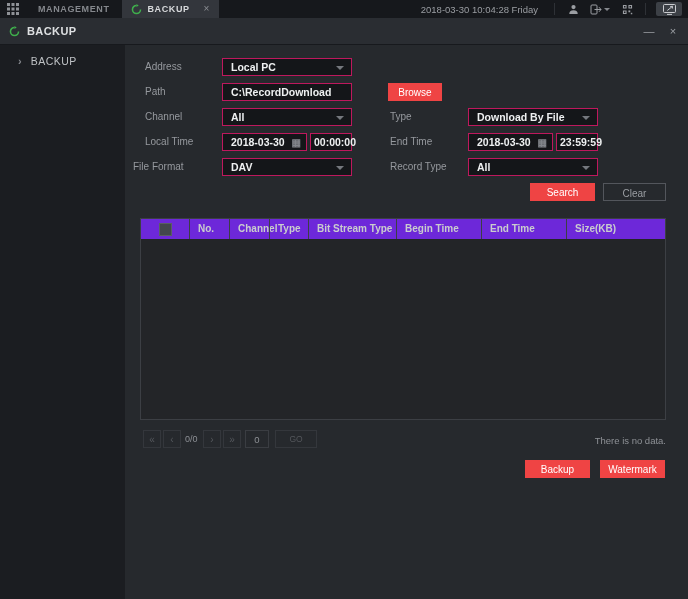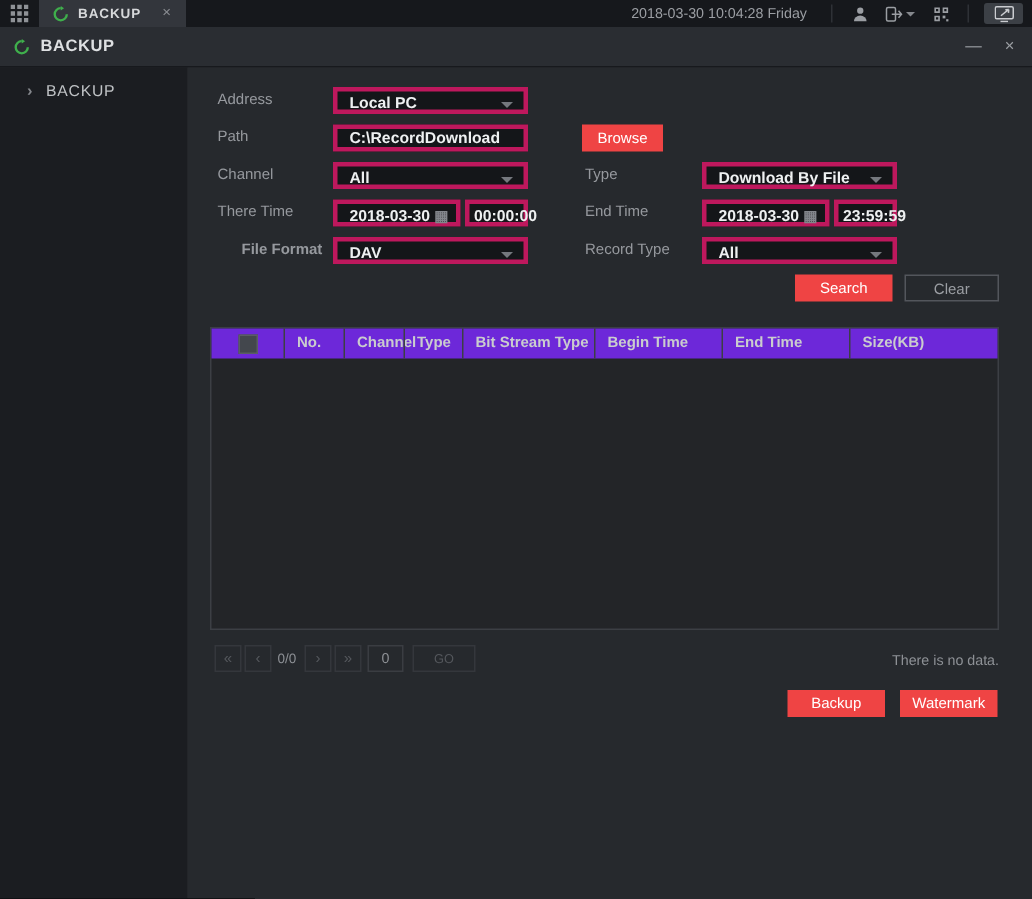--- a/index.html
+++ b/index.html
@@ -27,21 +27,21 @@
   .win-controls{margin-left:auto;display:flex;align-items:center;margin-right:8px;gap:10px;}
   .win-btn{color:#9da0a5;font-size:11px;width:14px;text-align:center;cursor:pointer;line-height:1;}
   
   .sidebar{position:absolute;left:0;top:45px;width:125px;height:554px;background:#1b1d21;}
   .side-item{display:flex;align-items:center;height:22px;margin-top:5px;padding-left:18px;cursor:pointer;color:#bfc2c5;}
   .side-arrow{color:#84878c;font-size:11px;margin-right:9px;font-weight:700;}
   .side-label{font-size:10.5px;letter-spacing:.5px;font-weight:400;}
   
   .main{position:absolute;left:125px;top:45px;width:563px;height:554px;background:#26292d;}
   .flabel{position:absolute;font-size:10px;color:#96999e;line-height:18px;}
-  .field{position:absolute;height:18px;box-sizing:border-box;background:#141619;border:3px solid #be185d;color:#eef0f1;
+  .field{position:absolute;height:18px;box-sizing:border-box;background:#141619;border:1px solid #be185d;color:#eef0f1;
          font-size:10.5px;font-weight:700;line-height:16px;padding:0 8px;font-family:"Liberation Sans",sans-serif;}
   .dropdown{cursor:pointer;}
   .dd-arrow{position:absolute;right:7px;top:7px;width:0;height:0;border-left:4px solid transparent;border-right:4px solid transparent;border-top:4px solid #75787e;}
   .cal-icon{position:absolute;right:5px;top:2px;font-size:10px;color:#83868c;cursor:pointer;line-height:14px;}
   .btn-blue{position:absolute;height:18px;background:#ef4444;border:none;color:#fff;font-size:10px;
             font-family:"Liberation Sans",sans-serif;cursor:pointer;display:flex;align-items:center;justify-content:center;}
   .btn-ghost{position:absolute;height:18px;background:transparent;border:1px solid #53565c;color:#9b9ea3;font-size:10px;
              font-family:"Liberation Sans",sans-serif;cursor:pointer;display:flex;align-items:center;justify-content:center;box-sizing:border-box;}
   
   .table{position:absolute;left:15px;top:173px;width:526px;height:202px;border:1px solid #3c3f44;box-sizing:border-box;background:#232528;}
@@ -71,20 +71,23 @@
             <rect x="9" y="0" width="3" height="3"></rect>
           <rect x="0" y="4.5" width="3" height="3"></rect>
             <rect x="4.5" y="4.5" width="3" height="3"></rect>
             <rect x="9" y="4.5" width="3" height="3"></rect>
           <rect x="0" y="9" width="3" height="3"></rect>
             <rect x="4.5" y="9" width="3" height="3"></rect>
             <rect x="9" y="9" width="3" height="3"></rect>
         </g>
       </svg>
     </div>
+    <div class="tab">
+      <span>MANAGEMENT</span>
+    </div>
     <div class="tab active">
       <svg width="11" height="11" viewBox="0 0 12 12">
         <path d="M10.4 6 A4.4 4.4 0 1 1 6 1.6" fill="none" stroke="#3faf4c" stroke-width="1.7"></path>
         <path d="M6 0 L8.4 1.6 L6 3.2 Z" fill="#3faf4c"></path>
       </svg>
       <span>BACKUP</span>
       <span class="tab-close">×</span>
     </div>
     <div class="topbar-right">
       <span class="datetime">2018-03-30 10:04:28 Friday</span>
@@ -161,38 +164,38 @@
     <div class="field dropdown" style="left:97px;top:63px;width:130px;">
       <span>All</span>
       <span class="dd-arrow"></span>
     </div>
     <div class="flabel" style="left:265px;top:63px;">Type</div>
     <div class="field dropdown" style="left:343px;top:63px;width:130px;">
       <span>Download By File</span>
       <span class="dd-arrow"></span>
     </div>
 
-    <div class="flabel" style="left:20px;top:88px;">There Time</div>
+    <div class="flabel" style="left:20px;top:88px;">Local Time</div>
     <div class="field" style="left:97px;top:88px;width:85px;">
       <span>2018-03-30</span>
       <span class="cal-icon">▦</span>
     </div>
     <div class="field" style="left:185px;top:88px;width:42px;padding:0 3px;text-align:center;">
       <span>00:00:00</span>
     </div>
     <div class="flabel" style="left:265px;top:88px;">End Time</div>
     <div class="field" style="left:343px;top:88px;width:85px;">
       <span>2018-03-30</span>
       <span class="cal-icon">▦</span>
     </div>
     <div class="field" style="left:431px;top:88px;width:42px;padding:0 3px;text-align:center;">
       <span>23:59:59</span>
     </div>
 
-    <div class="flabel" style="left:36px;top:113px;font-weight:bold;">File Format</div>
+    <div class="flabel" style="left:8px;top:113px;">File Format</div>
     <div class="field dropdown" style="left:97px;top:113px;width:130px;">
       <span>DAV</span>
       <span class="dd-arrow"></span>
     </div>
     <div class="flabel" style="left:265px;top:113px;">Record Type</div>
     <div class="field dropdown" style="left:343px;top:113px;width:130px;">
       <span>All</span>
       <span class="dd-arrow"></span>
     </div>
 

